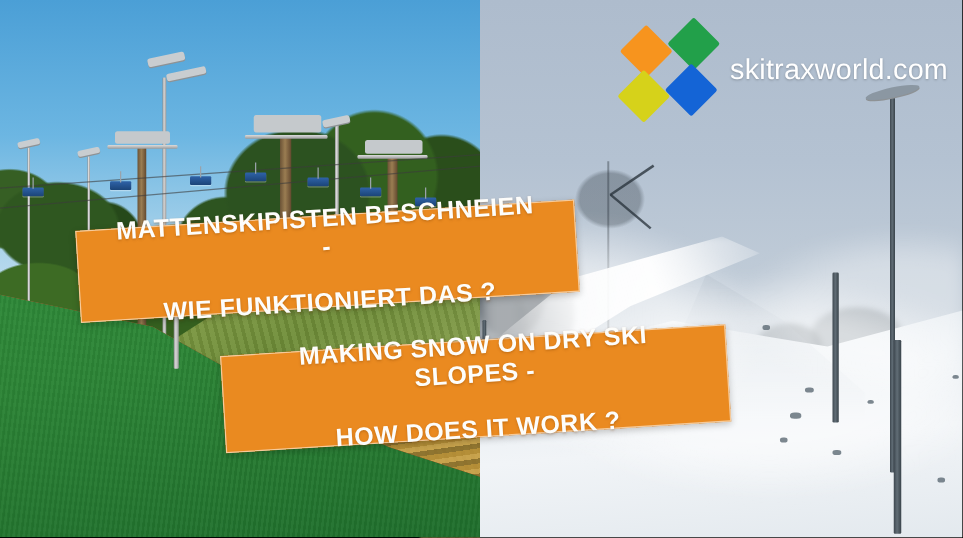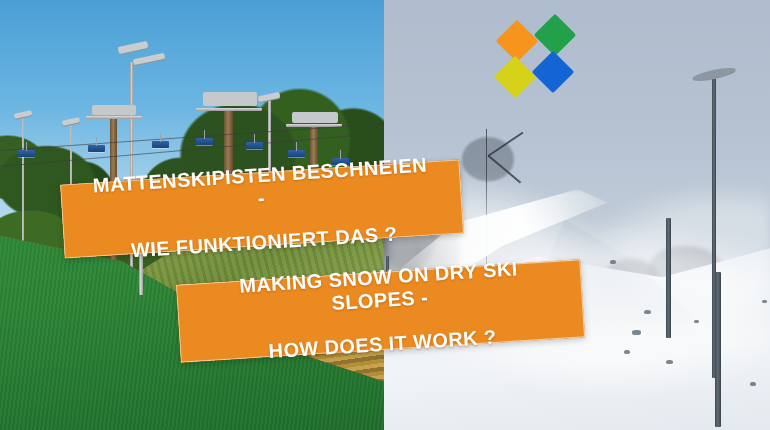--- a/index.html
+++ b/index.html
@@ -297,20 +297,21 @@
     <div class="speck" style="left:378px;top:300px;width:5px;height:3px;"></div>
   </div>
 
   <div id="brand">
     <div class="diamonds">
       <div class="dia d1"></div>
       <div class="dia d2"></div>
       <div class="dia d3"></div>
       <div class="dia d4"></div>
     </div>
+    <div id="watermark">skitraxworld.com</div>
   </div>
 
   <div class="banner" id="banner-de">
     <span>
       <span>MATTENSKIPISTEN BESCHNEIEN -</span><br>
       <span>WIE FUNKTIONIERT DAS ?</span>
     </span>
   </div>
 
   <div class="banner" id="banner-en">

